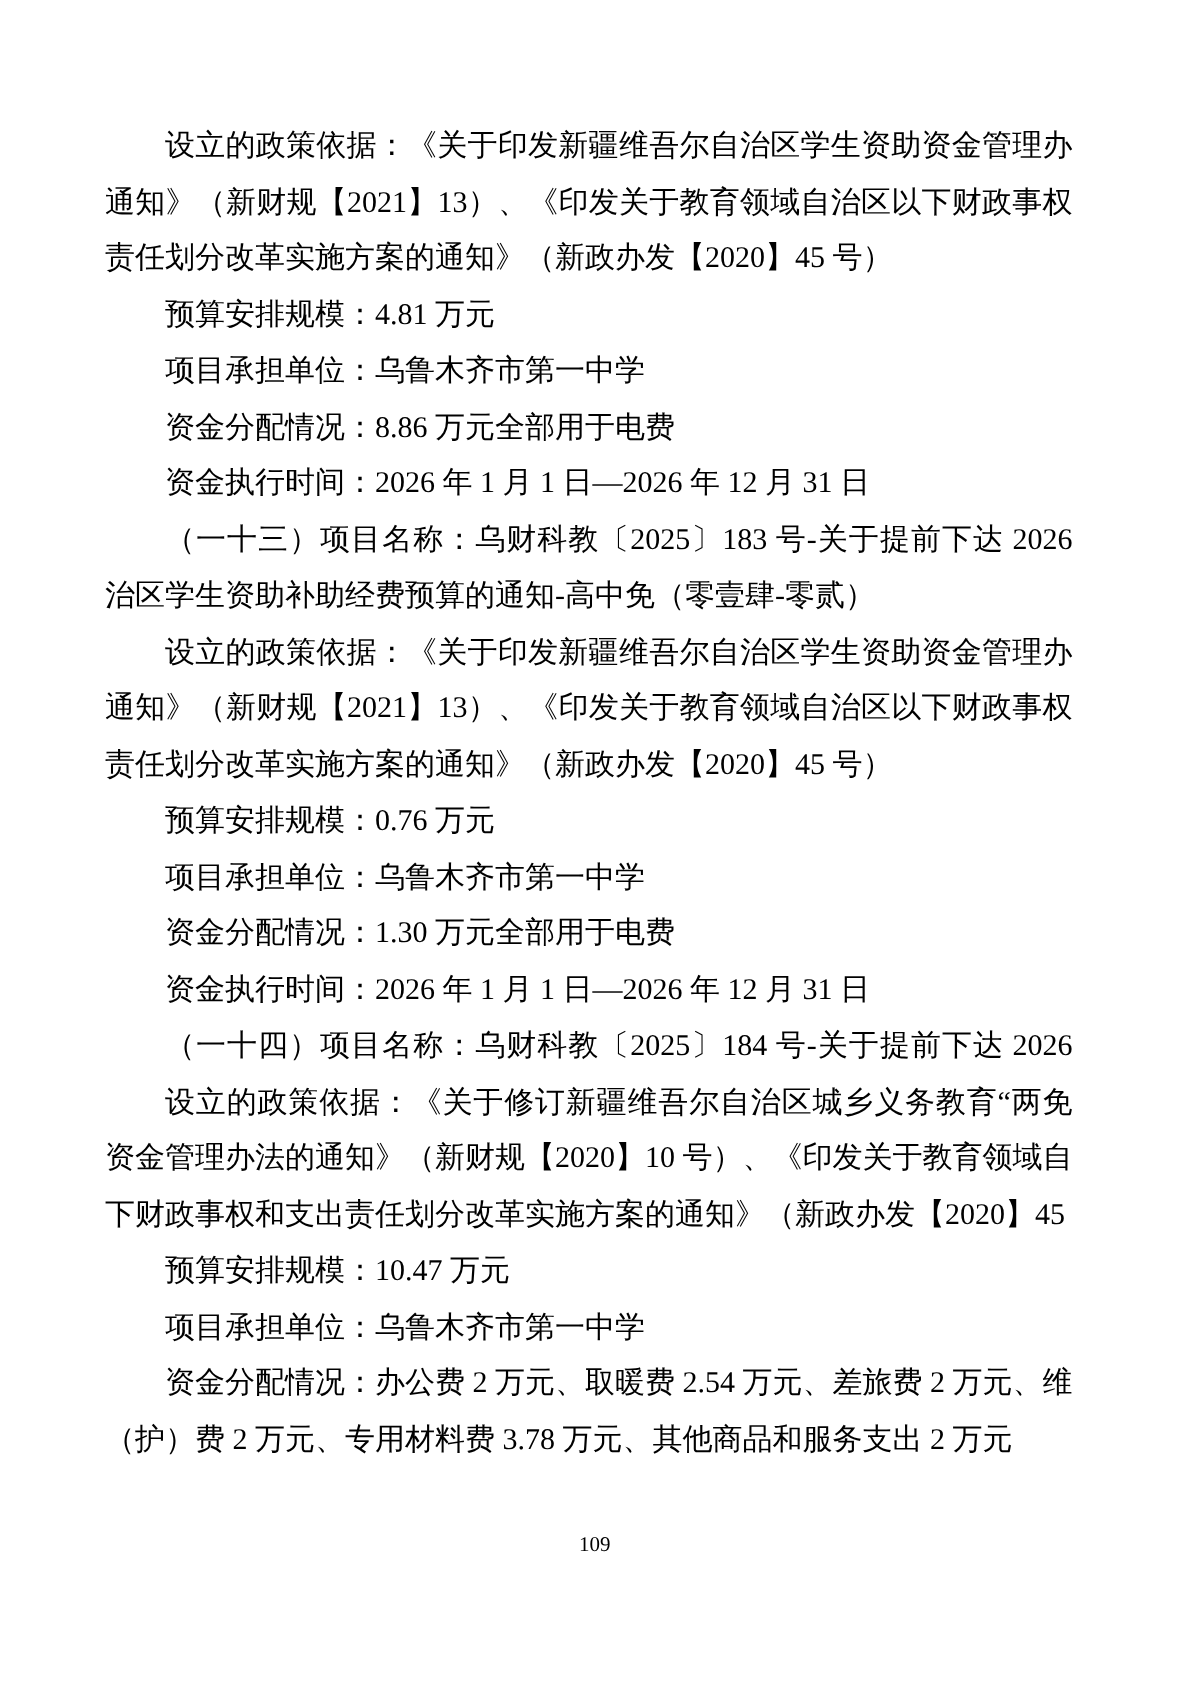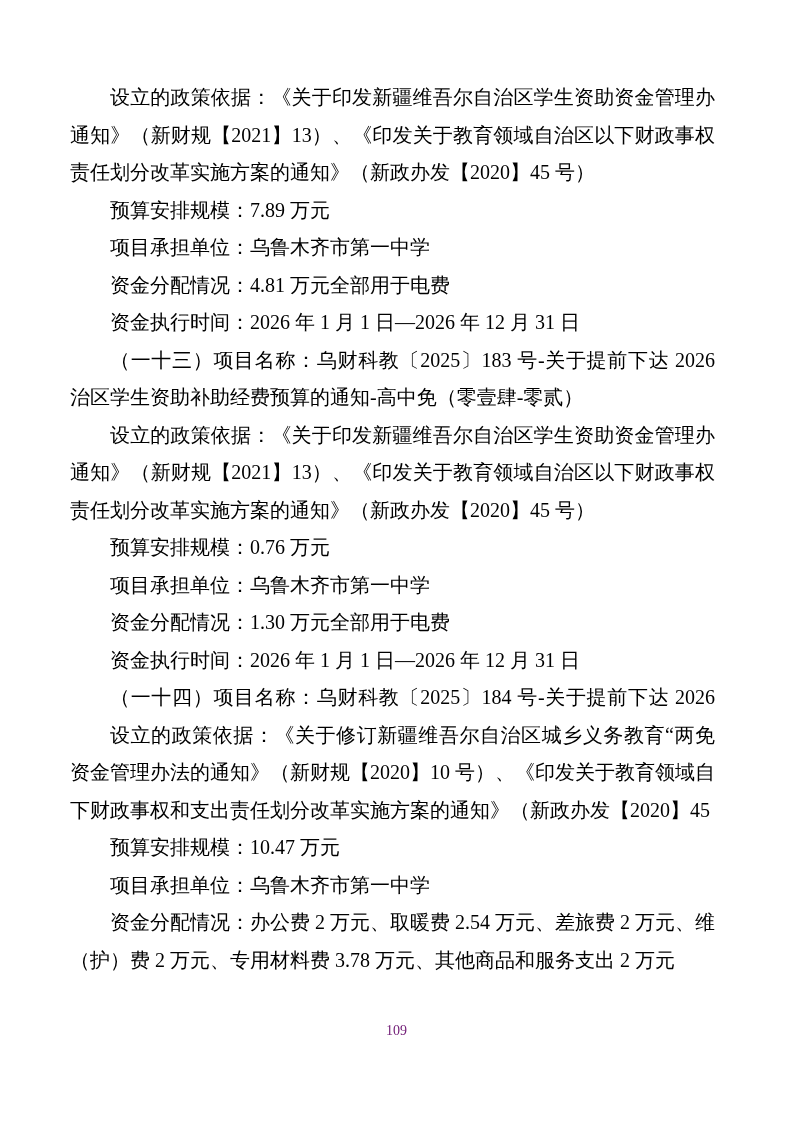--- a/index.html
+++ b/index.html
@@ -42,46 +42,46 @@
   
   .line.indent { text-indent: 2em; }
   .page-footer {
     position: absolute;
     left: 0;
     top: 1022px;
     width: 100%;
     text-align: center;
     font-size: 14px;
     line-height: 18px;
-    color: #701a75;
+    color: #000000;
     font-family: "Liberation Serif", "DejaVu Serif", serif;
   }
 </style>
 </head>
 <body>
 
 <div class="doc-page">
   <div class="content">
 
     <div class="para">
       <div class="line indent j">设立的政策依据：《关于印发新疆维吾尔自治区学生资助资金管理办法的</div>
       <div class="line j">通知》（新财规【2021】13）、《印发关于教育领域自治区以下财政事权和支出</div>
       <div class="line">责任划分改革实施方案的通知》（新政办发【2020】45 号）</div>
     </div>
 
     <div class="para">
-      <div class="line indent">预算安排规模：7.89 万元</div>
+      <div class="line indent">预算安排规模：4.81 万元</div>
     </div>
 
     <div class="para">
       <div class="line indent">项目承担单位：乌鲁木齐市第一中学</div>
     </div>
 
     <div class="para">
-      <div class="line indent">资金分配情况：4.81 万元全部用于电费</div>
+      <div class="line indent">资金分配情况：8.86 万元全部用于电费</div>
     </div>
 
     <div class="para">
       <div class="line indent">资金执行时间：2026 年 1 月 1 日—2026 年 12 月 31 日</div>
     </div>
 
     <div class="para">
       <div class="line indent j">（一十三）项目名称：乌财科教〔2025〕183 号-关于提前下达 2026 年自</div>
       <div class="line">治区学生资助补助经费预算的通知-高中免（零壹肆-零贰）</div>
     </div>

